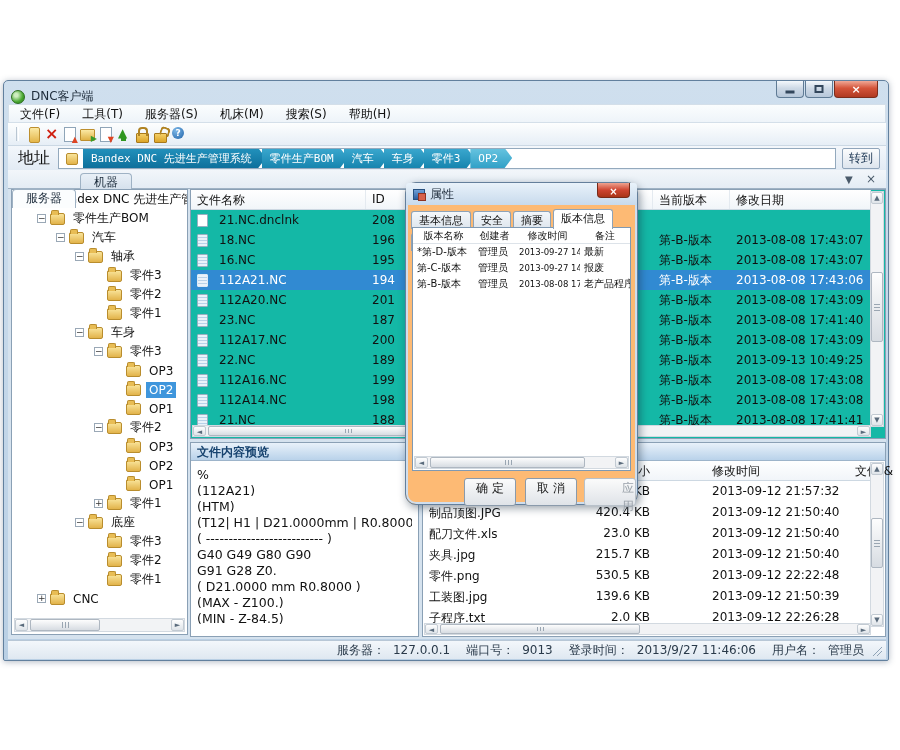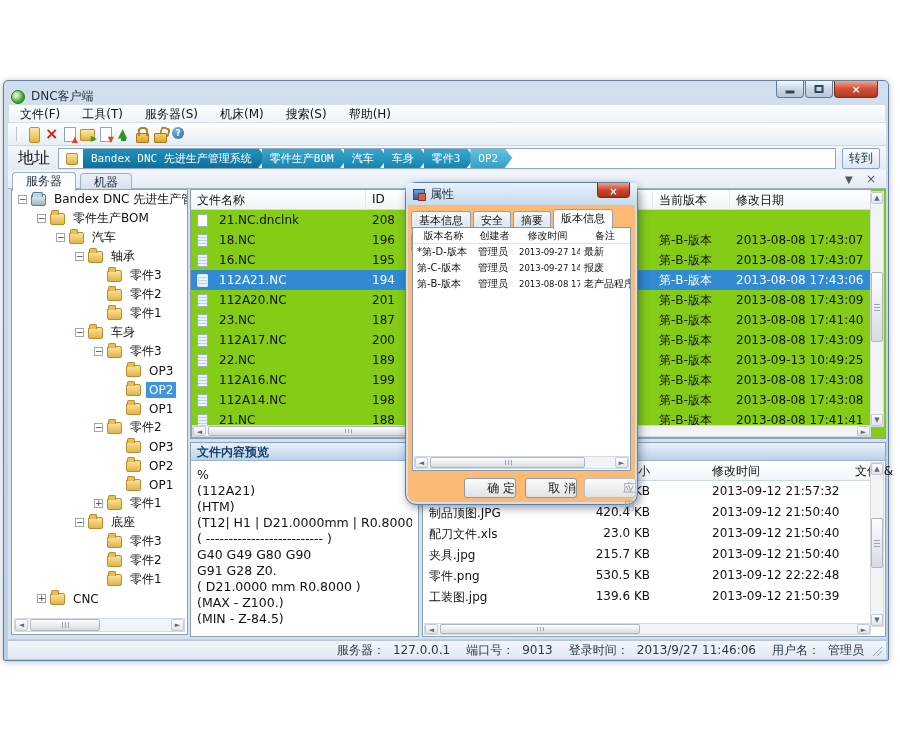--- a/index.html
+++ b/index.html
@@ -77,21 +77,21 @@
   .tone-light { background:linear-gradient(#67c4e0,#2f9fc6); }
   #go-btn { width:38px; height:21px; margin-left:6px; font-size:12px; color:#16314e; text-align:center; line-height:19px;
             background:linear-gradient(#fbfcfd,#dde5ee); border:1px solid #8fa4ba; border-radius:2px; }
 
   
   #tabstrip { position:absolute; left:4px; top:89px; width:878px; height:19px;
               background:linear-gradient(#f2f6fa,#e4ecf4); border-bottom:1px solid #9fb2c4; }
   .mtab { position:relative; display:inline-block; height:18px; line-height:17px; font-size:12px; color:#1a2a3a;
           padding:0 13px; border:1px solid #9fb2c4; border-bottom:none; border-radius:4px 4px 0 0;
           background:linear-gradient(#e9f0f7,#d3dfeb); margin-left:4px; top:1px; }
-  .mtab.active { background:#fbfdfe; top:0; height:19px; z-index:2; }
+  .mtab.active { background:#fbfdfe; top:17px; height:19px; z-index:2; }
   #pane-ctrls { position:absolute; right:10px; top:2px; font-size:10px; color:#4a5a6a; }
   #pane-ctrls span { margin-left:10px; }
 
   
   #main { position:absolute; left:4px; top:108px; width:878px; height:450px; background:#d5e2ee; }
 
   
   #tree-panel { position:absolute; left:3px; top:0; width:177px; height:446px; background:#fff;
                 border:1px solid #8aa0b5; overflow:hidden; }
   .tree-row { height:19px; display:flex; align-items:center; white-space:nowrap; font-size:12px; color:#111;
@@ -119,21 +119,21 @@
   .a-left::before { content:"◄"; } .a-right::before { content:"►"; }
   .a-up::before { content:"▲"; } .a-down::before { content:"▼"; }
   .sbv .sb-btn { width:100%; height:12px; }
   .sb-thumb { position:absolute; background:linear-gradient(#fdfdfd,#d7dce2); border:1px solid #aeb7c1; border-radius:2px; }
   .sb-thumb.vgrip::after { content:""; position:absolute; left:2px; right:2px; top:50%; height:1px;
       background:#9aa6b2; box-shadow:0 -3px 0 #9aa6b2, 0 3px 0 #9aa6b2; }
   .sb-thumb.hgrip::after { content:""; position:absolute; top:2px; bottom:2px; left:50%; width:1px;
       background:#9aa6b2; box-shadow:-3px 0 0 #9aa6b2, 3px 0 0 #9aa6b2; }
 
   
-  #listview { position:absolute; left:182px; top:0; width:696px; height:250px; background:#84cc16; border:1px solid #8aa0b5; }
+  #listview { position:absolute; left:182px; top:0; width:696px; height:250px; background:#14b8a6; border:1px solid #8aa0b5; }
   .lv-grid { display:grid; grid-template-columns:175px 60px 227px 77px 1fr; }
   #lv-header { height:20px; background:linear-gradient(#ffffff,#f1f5f9); border-bottom:1px solid #cdd8e2;
                font-size:12px; color:#111; position:relative; width:680px; }
   #lv-header span { padding:2px 6px; border-right:1px solid #e4eaf0; overflow:hidden; white-space:nowrap; }
   .lv-row { height:20px; font-size:12px; color:#111; width:680px; white-space:nowrap; }
   .lv-row span { padding:2px 6px; overflow:hidden; display:flex; align-items:center; }
   .lv-row.selected { background:#318ad2; color:#fff; }
   .fic { width:11px; height:13px; background:#fff; border:1px solid #9ab0c2; border-radius:1px; margin-right:5px; flex:none; }
   .fic.nc { background:repeating-linear-gradient(#eaf2fa 0 2px, #b9d2e8 2px 3px); }
   .lv-row.selected .fic { border-color:#dce9f5; }
@@ -185,21 +185,21 @@
           background:linear-gradient(#f4f7fa,#dde5ed); margin-right:2px; position:relative; top:1px; }
   .dtab.active { background:#fff; top:-1px; height:20px; z-index:2; }
   #dlg-list { position:absolute; left:6px; top:44px; width:219px; height:244px; background:#fff; border:1px solid #7f99b2; }
   .dv-grid { display:grid; grid-template-columns:61px 41px 65px 1fr; }
   #dv-header { height:16px; font-size:10px; color:#111; border-bottom:1px solid #dde3e9; }
   #dv-header span { padding:1px 4px; white-space:nowrap; overflow:hidden;text-align:center; }
   .dv-row { height:16px; font-size:10px; color:#111; }
   .dv-row span { padding:1px 4px; white-space:nowrap; overflow:hidden; }
   .dv-row .vtime { font-size:8.5px; padding-top:3px; }
   #dlg-buttons { position:absolute; left:0; top:295px; width:100%; }
-  .dbtn { position:absolute; width:52px; height:20px; font-size:12px; color:#1a1a1a; text-align:right; line-height:18px;
+  .dbtn { position:absolute; width:52px; height:28px; font-size:12px; color:#1a1a1a; text-align:center; line-height:18px;
           background:linear-gradient(#fbfbfb,#dfe3e8); border:1px solid #8a9aab; border-radius:3px; }
   .dbtn.disabled { color:#9aa2aa; border-color:#b8c1ca; }
 </style>
 </head>
 <body>
 
 <div id="win">
 
   <div id="titlebar">
     <span class="app-ico"></span>
@@ -626,20 +626,27 @@
           </div>
 
           <div class="at-row at-grid">
             <span>工装图.jpg</span>
             <span class="size">139.6 KB</span>
             <span></span>
             <span>2013-09-12 21:50:39</span>
             <span></span>
           </div>
 
+          <div class="at-row at-grid">
+            <span>子程序.txt</span>
+            <span class="size">2.0 KB</span>
+            <span></span>
+            <span>2013-09-12 22:26:28</span>
+            <span></span>
+          </div>
         </div>
       <div class="sb sbv" style="right:1px; top:19px; width:14px; height:165px;">
         <span class="sb-btn a-up" style="top:0;"></span>
         <span class="sb-btn a-down" style="bottom:0;"></span>
         <span class="sb-thumb vgrip" style="top:55px; height:50px; left:0; width:12px;"></span>
       </div>
       <div class="sb" style="left:1px; bottom:1px; width:447px; height:12px;">
         <span class="sb-btn a-left" style="left:0;"></span>
         <span class="sb-btn a-right" style="right:0;"></span>
         <span class="sb-thumb hgrip" style="left:15px; width:200px; top:0; height:10px;"></span>

